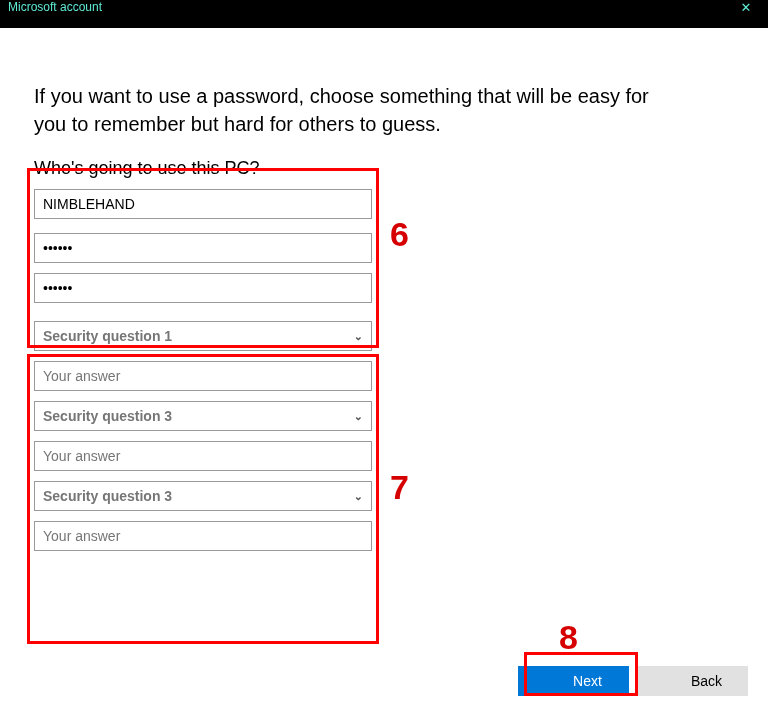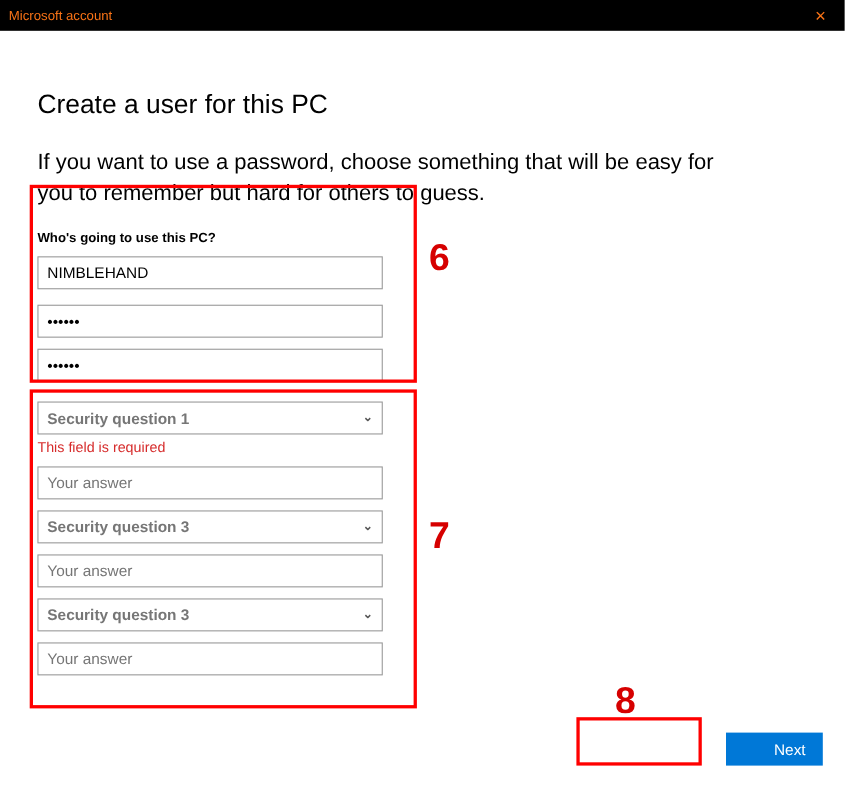--- a/index.html
+++ b/index.html
@@ -1,34 +1,34 @@
 <!DOCTYPE html>
 <html><head>
 <meta charset="utf-8">
 <style>
   * { box-sizing: border-box; margin: 0; padding: 0; }
   html, body { width: 768px; height: 714px; font-family: "Segoe UI", Arial, sans-serif; background: #fff; color: #000; overflow: hidden; }
-  .titlebar { height: 28px; background: #000; color: #f97316; display: flex; align-items: center; justify-content: space-between; padding: 0 8px 0 8px; font-size: 12px; }
+  .titlebar { height: 28px; background: #000; color: #5eead4; display: flex; align-items: flex-start; justify-content: space-between; padding: 0 8px 0 8px; font-size: 12px; }
   .titlebar .title { }
   .titlebar .close { width: 28px; text-align: center; font-size: 13px; cursor: pointer; }
   .content { padding: 54px 34px 0 34px; position: relative; }
   h1 { font-weight: 400; font-size: 24px; margin-bottom: 24px; }
   .subtext { font-size: 20px; line-height: 1.4; margin-bottom: 18px; max-width: 640px; }
-  .section-label { font-size: 12px; font-weight: 700; margin-bottom: 8px; line-height: 1.4; }
+  .section-label { font-size: 18px; font-weight: 400; margin-bottom: 8px; line-height: 1.4; }
   .section-label.black { color: #000; }
   .field-group { margin-bottom: 14px; margin-top: 2px; }
-  input.text, .select { width: 314px; height: 30px; border: 1px solid #999; font-size: 14px; padding: 0 8px; font-family: inherit; background: #fff; color: #000; display: block; }
+  input.text, .select { width: 338px; height: 30px; border: 1px solid #999; font-size: 14px; padding: 0 8px; font-family: inherit; background: #fff; color: #000; display: block; }
   input.text::placeholder { color: #767676; }
   .select { position: relative; color: #767676; display: flex; align-items: center; justify-content: space-between; font-weight: bold; }
   .select .label { }
   .select .chev { font-size: 11px; color: #555; }
   .stack > * + * { margin-top: 10px; }
   .error { color: #d62b2b; font-size: 13px; margin-top: 4px; margin-bottom: 4px; }
   .footer { position: absolute; left: 0; right: 0; bottom: 18px; display: flex; justify-content: flex-end; gap: 8px; padding-right: 20px; }
-  .btn { width: 88px; height: 30px; border: none; font-size: 14px; font-family: inherit; cursor: pointer; padding-left: 28px; }
+  .btn { width: 111px; height: 30px; border: none; font-size: 14px; font-family: inherit; cursor: pointer; padding-left: 28px; }
   .btn.primary { background: #0078d7; color: #fff; }
   .btn.secondary { background: #e1e1e1; color: #000; }
 
   
   .anno-box { position: absolute; border: 3px solid #f00; pointer-events: none; }
   .anno-num { position: absolute; color: #d60000; font-weight: 900; font-size: 34px; font-family: Arial, sans-serif; pointer-events: none; }
 
   .box6 { left: 27px; top: 168px; width: 352px; height: 180px; }
   .num6 { left: 390px; top: 215px; }
   .box7 { left: 27px; top: 354px; width: 352px; height: 290px; }
@@ -38,59 +38,58 @@
 </style>
 </head>
 <body>
 
 <div class="titlebar">
   <span class="title">Microsoft account</span>
   <span class="close">✕</span>
 </div>
 
 <div class="content">
-  <h1>Create a user for this PC</h1>
   <p class="subtext">If you want to use a password, choose something that will be easy for you to remember but hard for others to guess.</p>
 
   <div class="section-label black">Who's going to use this PC?</div>
   <div class="field-group">
     <input class="text" type="text" value="NIMBLEHAND" style="">
   </div>
 
   <div class="stack">
     <input class="text" type="text" value="••••••" style="">
     <input class="text" type="text" value="••••••" style="">
   </div>
 
   <div style="height:18px"></div>
 
   <div class="stack">
     <div class="select">
       <span class="label">Security question 1</span>
       <span class="chev">⌄</span>
     </div>
-    <div class="error">This field is required</div>
     <input class="text" type="text" placeholder="Your answer" style="">
 
     <div class="select">
       <span class="label">Security question 3</span>
       <span class="chev">⌄</span>
     </div>
     <input class="text" type="text" placeholder="Your answer" style="">
 
     <div class="select">
       <span class="label">Security question 3</span>
       <span class="chev">⌄</span>
     </div>
     <input class="text" type="text" placeholder="Your answer" style="">
   </div>
 </div>
 
 <div class="footer">
   <button class="btn primary">Next</button>
+  <button class="btn secondary">Back</button>
 </div>
 
 <div class="anno-box box6"></div>
 <div class="anno-num num6">6</div>
 <div class="anno-box box7"></div>
 <div class="anno-num num7">7</div>
 <div class="anno-box box8"></div>
 <div class="anno-num num8">8</div>
 
 </body></html>

